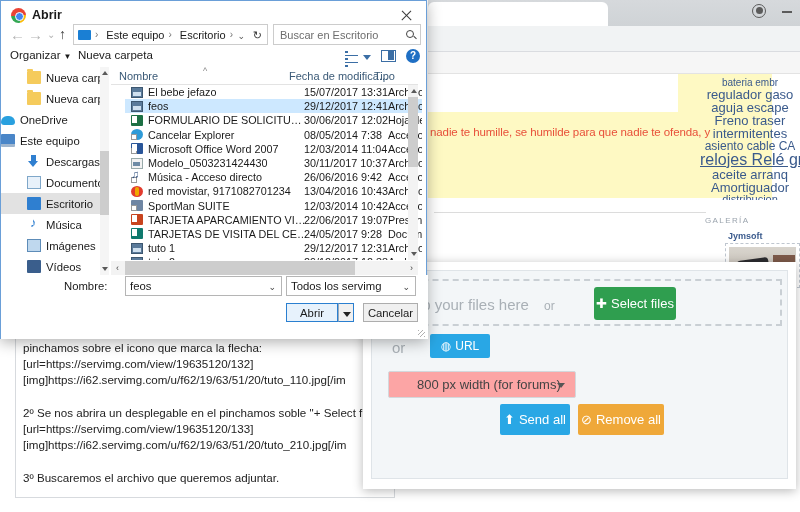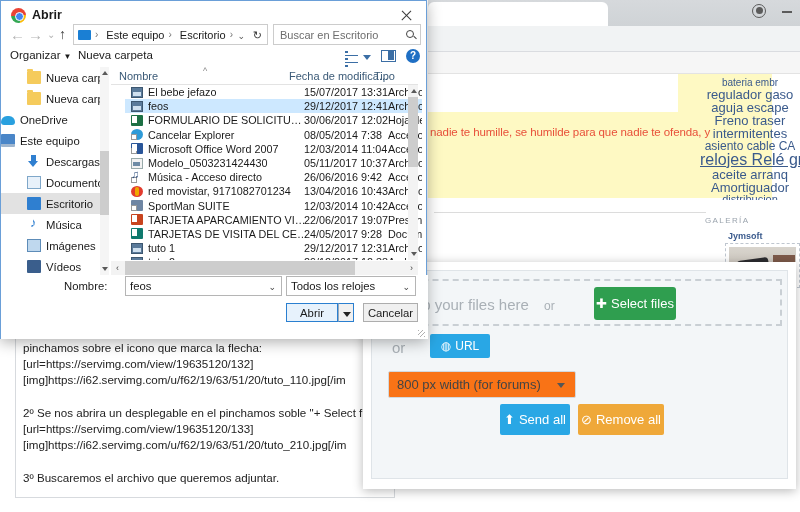--- a/index.html
+++ b/index.html
@@ -89,22 +89,22 @@
   .btn-select { position:absolute; left:210px; top:6px; width:82px; height:33px;
      background:#2f9e4f; color:#fff; border:none; border-radius:3px; font-size:13px;
      font-family:"Liberation Sans",sans-serif; cursor:pointer; display:flex;
      align-items:center; justify-content:center; gap:4px;}
   .or2 { position:absolute; left:20px; top:68px; font-size:15px; color:#aab1b7; }
   .btn-url { position:absolute; left:58px; top:63px; width:60px; height:24px;
      background:#29a7e5; color:#fff; border:none; border-radius:2px; font-size:12px;
      font-family:"Liberation Sans",sans-serif; cursor:pointer;
      display:flex; align-items:center; justify-content:center; gap:4px;}
   .size-select { position:absolute; left:16px; top:100px; width:188px; height:27px;
-     background:#f97316; border:1px solid #d3d8dc; border-radius:2px; font-size:13px;
-     color:#444; display:flex; align-items:center; padding-left:8px;}
+     background:#fca5a5; border:1px solid #d3d8dc; border-radius:2px; font-size:13px;
+     color:#444; display:flex; align-items:center; padding-left:28px;}
   .size-select .caret { position:absolute; right:10px; top:11px;
      border-left:4px solid transparent; border-right:4px solid transparent; border-top:5px solid #555;}
   .btn-send { position:absolute; left:128px; top:133px; width:70px; height:31px;
      background:#29a7e5; color:#fff; border:none; border-radius:2px; font-size:13px;
      font-family:"Liberation Sans",sans-serif; cursor:pointer;
      display:flex; align-items:center; justify-content:center; gap:4px;}
   .btn-remove { position:absolute; left:206px; top:133px; width:86px; height:31px;
      background:#efa839; color:#fff; border:none; border-radius:2px; font-size:13px;
      font-family:"Liberation Sans",sans-serif; cursor:pointer;
      display:flex; align-items:center; justify-content:center; gap:4px;}
@@ -505,21 +505,21 @@
             <span class="r-ico ic-word">
               <span class="shortcut-arrow"></span>
             </span>
             <span class="r-name">Microsoft Office Word 2007</span>
             <span class="r-date">12/03/2014 11:04</span>
             <span class="r-type">Acceso d</span>
           </div>
           <div class="row">
             <span class="r-ico ic-pdf"></span>
             <span class="r-name">Modelo_0503231424430</span>
-            <span class="r-date">05/11/2017 10:37</span>
+            <span class="r-date">30/11/2017 10:37</span>
             <span class="r-type">Archivo P</span>
           </div>
           <div class="row">
             <span class="r-ico ic-mus">
               <span class="shortcut-arrow"></span>
             </span>
             <span class="r-name">Música - Acceso directo</span>
             <span class="r-date">26/06/2016 9:42</span>
             <span class="r-type">Acceso d</span>
           </div>
@@ -575,21 +575,21 @@
     </div>
   </div>
 
   <div class="fd-footer">
     <div class="f-lbl">Nombre:</div>
     <div class="f-name">
       <span>feos</span>
       <span class="cv">⌄</span>
     </div>
     <div class="f-type">
-      <span>Todos los relojes</span>
+      <span>Todos los servimg</span>
       <span class="cv">⌄</span>
     </div>
     <button class="btn-abrir">Abrir</button>
     <div class="btn-abrir-drop"></div>
     <button class="btn-cancelar">Cancelar</button>
     <div class="fd-grip"></div>
   </div>
 </div>
 
 </body></html>

